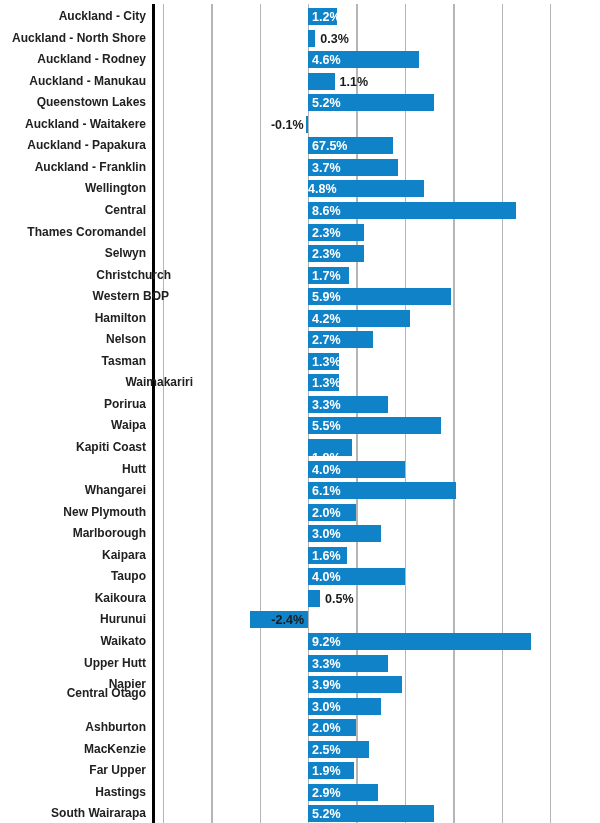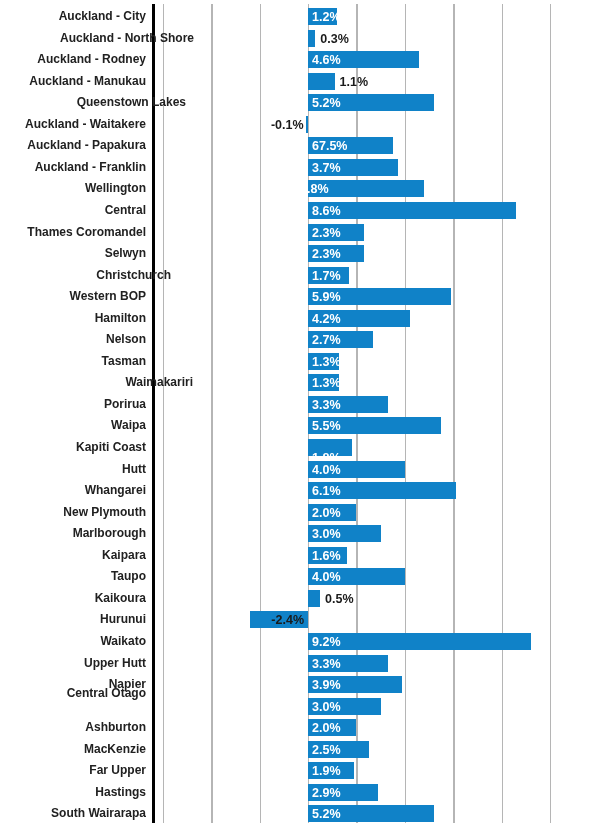--- a/index.html
+++ b/index.html
@@ -28,57 +28,57 @@
       <div class="grid" style="left: 404.8px; background: rgb(181, 181, 181);"></div>
       <div class="grid" style="left: 453.2px; background: rgb(181, 181, 181);"></div>
       <div class="grid" style="left: 501.6px; background: rgb(181, 181, 181);"></div>
       <div class="grid" style="left: 550px; background: rgb(181, 181, 181);"></div>
     </div>
   <div class="axisline"></div>
   <div id="rows-layer">
       <div class="cat" style="top: 8px;">Auckland - City</div>
       <div class="bar" style="top: 8px; left: 308px; width: 29.04px; background: rgb(16, 130, 200);"></div>
       <div class="val in" style="top: 8px; left: 312px;">1.2%</div>
-      <div class="cat" style="top: 29.55px; padding-left: 48px;">Auckland - North Shore</div>
+      <div class="cat" style="top: 29.55px;">Auckland - North Shore</div>
       <div class="bar" style="top: 29.55px; left: 308px; width: 7.26px; background: rgb(16, 130, 200);"></div>
       <div class="val out" style="top: 29.55px; left: 320.26px;">0.3%</div>
       <div class="cat" style="top: 51.1px;">Auckland - Rodney</div>
       <div class="bar" style="top: 51.1px; left: 308px; width: 111.32px; background: rgb(16, 130, 200);"></div>
       <div class="val in" style="top: 51.1px; left: 312px;">4.6%</div>
       <div class="cat" style="top: 72.65px;">Auckland - Manukau</div>
       <div class="bar" style="top: 72.65px; left: 308px; width: 26.62px; background: rgb(16, 130, 200);"></div>
       <div class="val out" style="top: 72.65px; left: 339.62px;">1.1%</div>
-      <div class="cat" style="top: 94.2px; padding-left: 40px;">Queenstown Lakes</div>
+      <div class="cat" style="top: 94.2px;">Queenstown Lakes</div>
       <div class="bar" style="top: 94.2px; left: 308px; width: 125.84px; background: rgb(16, 130, 200);"></div>
       <div class="val in" style="top: 94.2px; left: 312px;">5.2%</div>
       <div class="cat" style="top: 115.75px;">Auckland - Waitakere</div>
       <div class="bar" style="top: 115.75px; left: 305.58px; width: 2.42px; background: rgb(16, 130, 200);"></div>
       <div class="val out" style="top: 115.75px; right: 296.42px;">-0.1%</div>
       <div class="cat" style="top: 137.3px;">Auckland - Papakura</div>
       <div class="bar" style="top: 137.3px; left: 308px; width: 84.7px; background: rgb(16, 130, 200);"></div>
       <div class="val in" style="top: 137.3px; left: 312px;">67.5%</div>
       <div class="cat" style="top: 158.85px;">Auckland - Franklin</div>
       <div class="bar" style="top: 158.85px; left: 308px; width: 89.54px; background: rgb(16, 130, 200);"></div>
       <div class="val in" style="top: 158.85px; left: 312px;">3.7%</div>
       <div class="cat" style="top: 180.4px;">Wellington</div>
       <div class="bar" style="top: 180.4px; left: 308px; width: 116.16px; background: rgb(16, 130, 200);"></div>
-      <div class="val in" style="top: 180.4px; left: 300px;">4.8%</div>
+      <div class="val in" style="top: 180.4px; left: 308px;">4.8%</div>
       <div class="cat" style="top: 201.95px;">Central</div>
       <div class="bar" style="top: 201.95px; left: 308px; width: 208.12px; background: rgb(16, 130, 200);"></div>
       <div class="val in" style="top: 201.95px; left: 312px;">8.6%</div>
       <div class="cat" style="top: 223.5px;">Thames Coromandel</div>
       <div class="bar" style="top: 223.5px; left: 308px; width: 55.66px; background: rgb(16, 130, 200);"></div>
       <div class="val in" style="top: 223.5px; left: 312px;">2.3%</div>
       <div class="cat" style="top: 245.05px;">Selwyn</div>
       <div class="bar" style="top: 245.05px; left: 308px; width: 55.66px; background: rgb(16, 130, 200);"></div>
       <div class="val in" style="top: 245.05px; left: 312px;">2.3%</div>
       <div class="cat" style="top: 266.6px; margin-left: 25px;">Christchurch</div>
       <div class="bar" style="top: 266.6px; left: 308px; width: 41.14px; background: rgb(16, 130, 200);"></div>
       <div class="val in" style="top: 266.6px; left: 312px;">1.7%</div>
-      <div class="cat" style="top: 288.15px;">Western BOP</div>
+      <div class="cat" style="top: 288.15px; padding-left: 23px;">Western BOP</div>
       <div class="bar" style="top: 288.15px; left: 308px; width: 142.78px; background: rgb(16, 130, 200);"></div>
       <div class="val in" style="top: 288.15px; left: 312px;">5.9%</div>
       <div class="cat" style="top: 309.7px;">Hamilton</div>
       <div class="bar" style="top: 309.7px; left: 308px; width: 101.64px; background: rgb(16, 130, 200);"></div>
       <div class="val in" style="top: 309.7px; left: 312px; text-align: center;">4.2%</div>
       <div class="cat" style="top: 331.25px;">Nelson</div>
       <div class="bar" style="top: 331.25px; left: 308px; width: 65.34px; background: rgb(16, 130, 200);"></div>
       <div class="val in" style="top: 331.25px; left: 312px;">2.7%</div>
       <div class="cat" style="top: 352.8px;">Tasman</div>
       <div class="bar" style="top: 352.8px; left: 308px; width: 31.46px; background: rgb(16, 130, 200);"></div>

